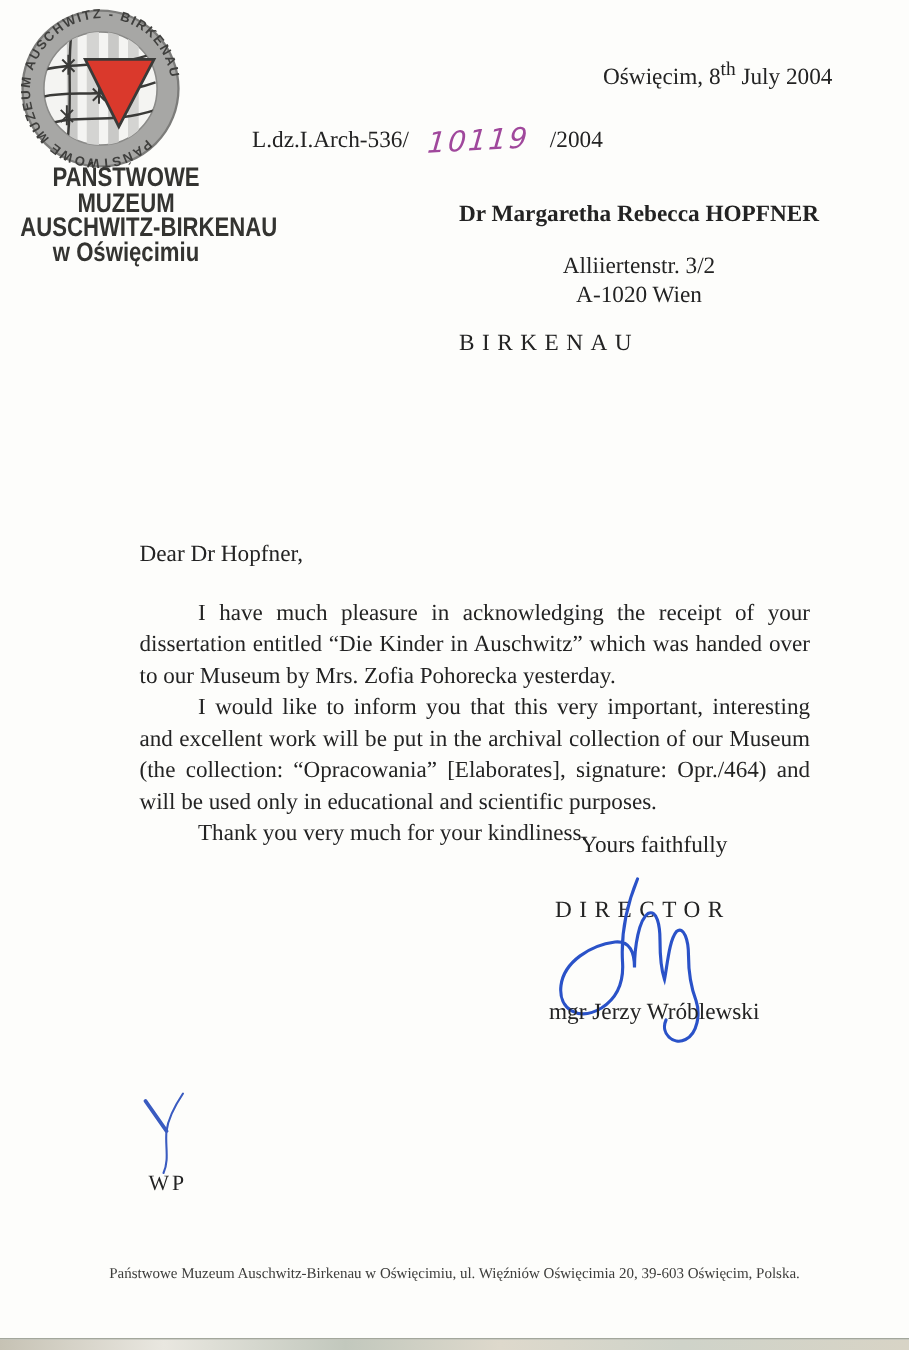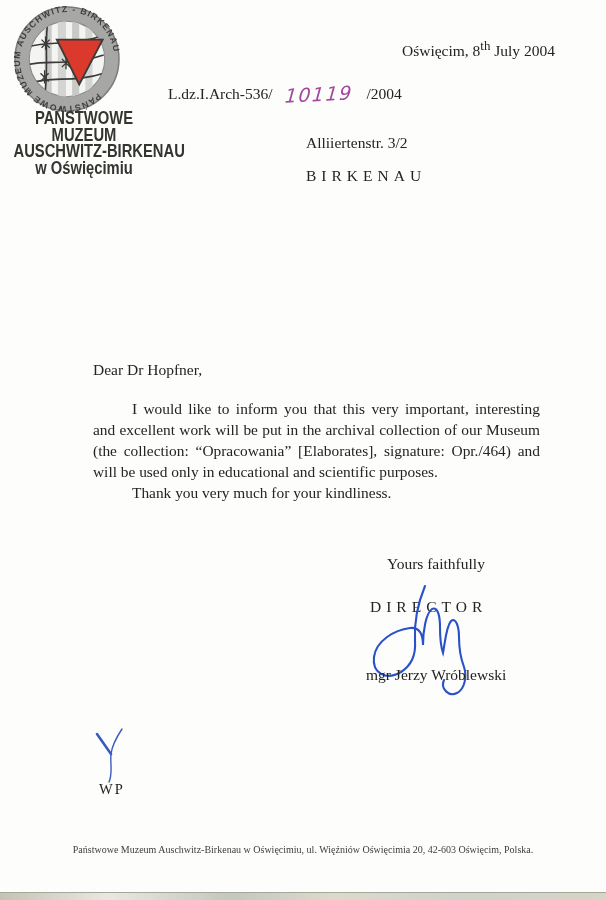--- a/index.html
+++ b/index.html
@@ -29,21 +29,21 @@
     font-size:19px;
     color:#a0489c;
     transform:rotate(-3deg) skewX(-8deg);
     letter-spacing:1.5px;
     margin:0 14px 0 12px;
     vertical-align:-2px;
   }
   
   .recipient{position:absolute;left:306px;top:134px;font-size:15.5px;}
   .recipient-name{font-weight:bold;margin-bottom:17px;}
-  .recipient-addr{line-height:18.5px;}
+  .recipient-addr{line-height:18.5px;text-align:center;}
   .recipient-country{margin-top:14px;letter-spacing:5px;}
   
   .salutation{position:absolute;left:93px;top:361px;font-size:15.5px;}
   .body-text{position:absolute;left:93px;top:398px;width:447px;
     font-size:15.4px;line-height:21px;text-align:justify;}
   .body-text p{margin:0;text-indent:39px;}
   
   .closing{position:absolute;left:372px;top:555px;font-size:15.5px;margin-left:15px;}
   .director{position:absolute;left:370px;top:598px;font-size:15.5px;letter-spacing:5px;}
   .sig-svg{position:absolute;left:368px;top:583px;width:132px;height:120px;}
@@ -99,27 +99,30 @@
     <div class="name-line">MUZEUM</div>
     <div class="name-line">AUSCHWITZ-BIRKENAU</div>
     <div class="name-line small">w Oświęcimiu</div>
   </div>
 
   <div class="date-line"><span>Oświęcim, 8</span><sup>th</sup><span> July 2004</span></div>
 
   <div class="ref-line"><span>L.dz.I.Arch-536/</span><span class="ref-handwritten">10119</span><span>/2004</span></div>
 
   <div class="recipient">
+    <div class="recipient-name">Dr Margaretha Rebecca HOPFNER</div>
     <div class="recipient-addr">Alliiertenstr. 3/2</div>
+    <div class="recipient-addr">A-1020 Wien</div>
     <div class="recipient-country">BIRKENAU</div>
   </div>
 
   <div class="salutation">Dear Dr Hopfner,</div>
 
   <div class="body-text">
+    <p>I have much pleasure in acknowledging the receipt of your dissertation entitled “Die Kinder in Auschwitz” which was handed over to our Museum by Mrs. Zofia Pohorecka yesterday.</p>
     <p>I would like to inform you that this very important, interesting and excellent work will be put in the archival collection of our Museum (the collection: “Opracowania” [Elaborates], signature: Opr./464) and will be used only in educational and scientific purposes.</p>
     <p>Thank you very much for your kindliness.</p>
   </div>
 
   <div class="closing">Yours faithfully</div>
   <div class="director">DIRECTOR</div>
 
   <svg class="sig-svg" viewBox="0 0 132 120">
     <path d="M 57 3 C 50 20, 46 40, 47 58 C 48 72, 44 82, 33 89
              C 18 98, 4 90, 6 74 C 8 58, 26 47, 42 45
@@ -133,17 +136,17 @@
 
   <div class="signer">mgr Jerzy Wróblewski</div>
 
   <svg class="initials-mark" viewBox="0 0 46 62">
     <path d="M 6 8 L 20 28" fill="none" stroke="#3a5bc0" stroke-width="2.6" stroke-linecap="round"></path>
     <path d="M 31 3 C 25 12, 21 20, 20 28 C 19 38, 22 47, 18 56" fill="none" stroke="#3a5bc0" stroke-width="1.4" stroke-linecap="round"></path>
   </svg>
   <div class="initials">WP</div>
 
   <div class="footer">
-    <div>Państwowe Muzeum Auschwitz-Birkenau w Oświęcimiu, ul. Więźniów Oświęcimia 20, 42-603 Oświęcim, Polska.</div>
+    <div>Państwowe Muzeum Auschwitz-Birkenau w Oświęcimiu, ul. Więźniów Oświęcimia 20, 39-603 Oświęcim, Polska.</div>
   </div>
 
   <div class="scan-edge"></div>
 </div>
 
 </body></html>

